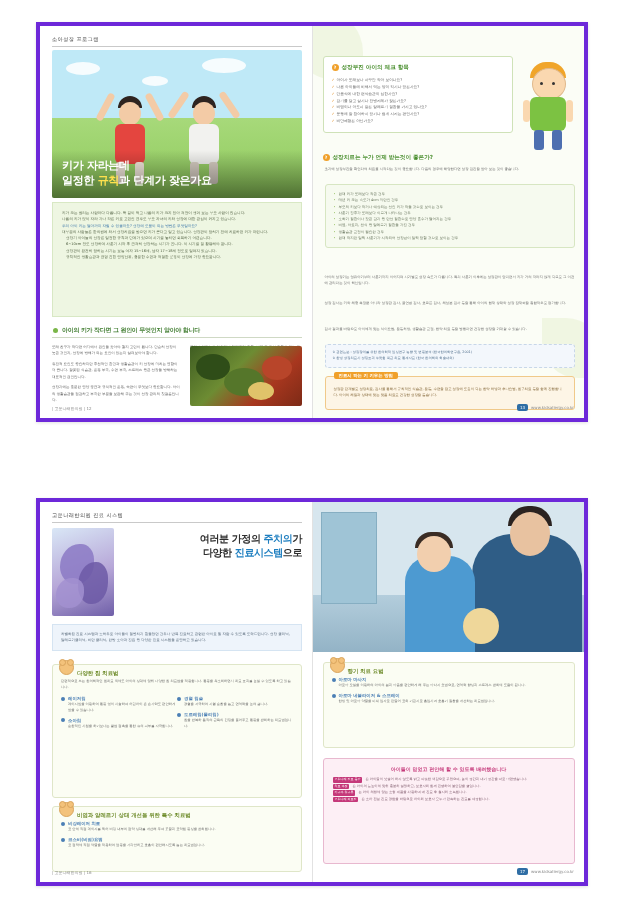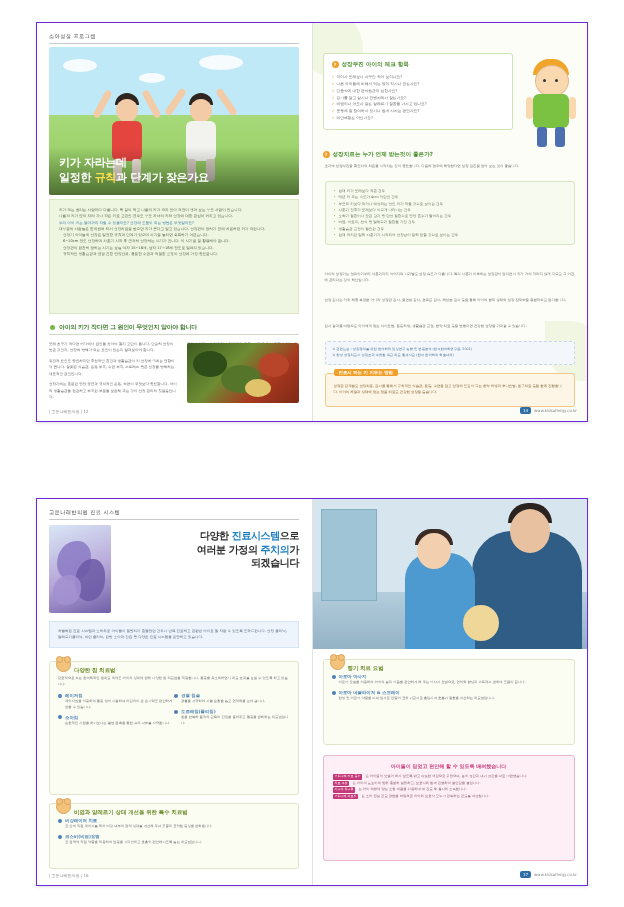--- a/index.html
+++ b/index.html
@@ -1,20 +1,20 @@
 <!DOCTYPE html>
 <html lang="ko"><head>
 <meta charset="utf-8">
 <style>
   html,body{margin:0;padding:0;background:#ffffff;}
   body{width:624px;height:907px;font-family:"DejaVu Sans","Liberation Sans",sans-serif;color:#333;}
   .page{position:relative;width:624px;height:907px;overflow:hidden;background:#fff;}
 
   
-  .spread{position:absolute;left:36px;width:552px;background:#fff;border:1px solid #6d28d9;box-shadow:0 1px 3px rgba(0,0,0,.12);box-sizing:border-box;display:flex;text-decoration:underline;}
+  .spread{position:absolute;left:36px;width:552px;background:#fff;border:4px solid #6d28d9;box-shadow:0 1px 3px rgba(0,0,0,.12);box-sizing:border-box;display:flex;text-decoration:underline;}
   .spread.top{top:22px;height:400px;}
   .spread.bottom{top:498px;height:388px;}
   .leaf{position:relative;height:100%;box-sizing:border-box;overflow:hidden;}
   .leaf.left{width:276px;border-right:1px solid #e2e2e2;}
   .leaf.right{width:275px;}
 
   
   .tl-head{position:absolute;left:12px;top:10px;font-size:5.2px;letter-spacing:.4px;color:#444;}
   .tl-headbar{position:absolute;left:12px;top:20px;width:250px;height:1px;background:#c9c9c9;}
 
@@ -273,23 +273,22 @@
       <div class="bl-head">고운나래한의원 진료 시스템</div>
       <div class="bl-headbar"></div>
 
       <div class="iris">
         <div class="petal" style="left:8px;top:16px;width:34px;height:40px;"></div>
         <div class="petal" style="left:26px;top:34px;width:30px;height:42px;background:#6c59a6;"></div>
         <div class="petal" style="left:4px;top:50px;width:28px;height:30px;background:#a291d0;"></div>
       </div>
 
       <div class="btitle">
+        <span class="l"><span>여러분 가정의 </span><em>주치의</em><span>가</span></span>
         <span class="l"><span>다양한 </span><em>진료시스템</em><span>으로</span></span>
-        <span class="l"><span>여러분 가정의 </span><em>주치의</em><span>가</span></span>
-        <span class="l">되겠습니다</span>
       </div>
 
       <div class="bl-intro">차별화된 진료 시스템과 노하우로 아이들이 질병치기 힘들었던 경우나 반복 진료하고 관련한 아이로 찔 자람 수 있도록 도와드립니다. 성장 클리닉, 알레르기클리닉, 비만 클리닉, 한방 소아과 진료 등 다양한 진료 시스템을 운영하고 있습니다.</div>
 
       <div class="card" style="left:12px;top:162px;width:250px;height:134px;">
         <div class="bearicon" style="left:6px;top:-5px;"></div>
         <div class="card-hd" style="padding-left:24px;">다양한 침 치료법</div>
         <div style="font-size:3.3px;line-height:1.8;color:#666;margin:0 8px 5px;">단편적으로 쓰는 한의학적인 침치료 외에도 아이의 상태에 맞춰 다양한 침 치료법을 적용합니다. 통증을 최소화하면서 치료 효과를 높일 수 있도록 하고 있습니다.</div>
         <div style="display:flex;padding:0 8px;">
           <div style="width:50%;">

